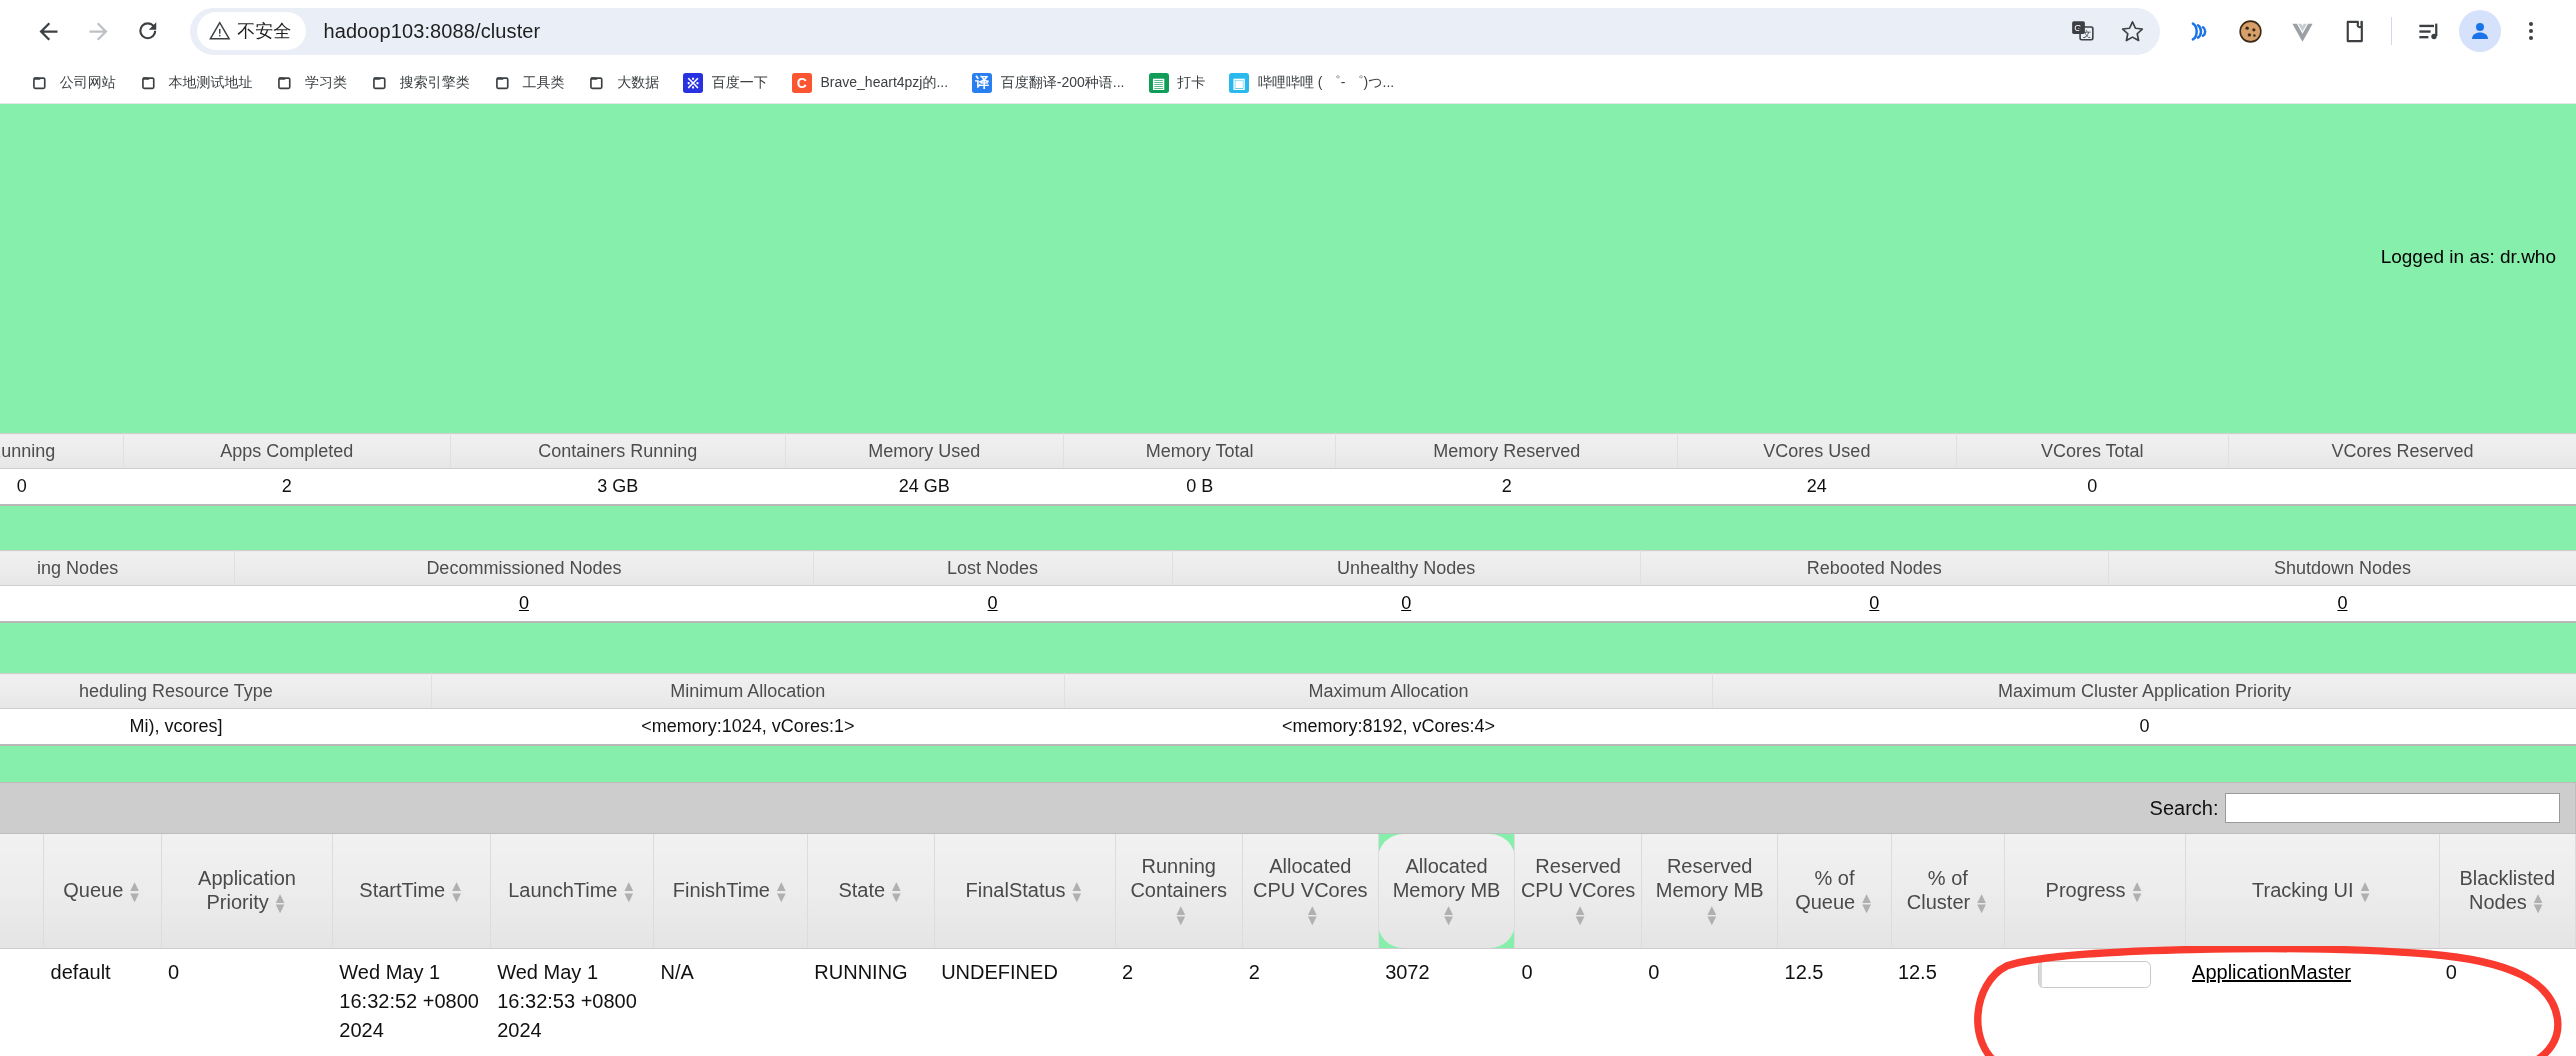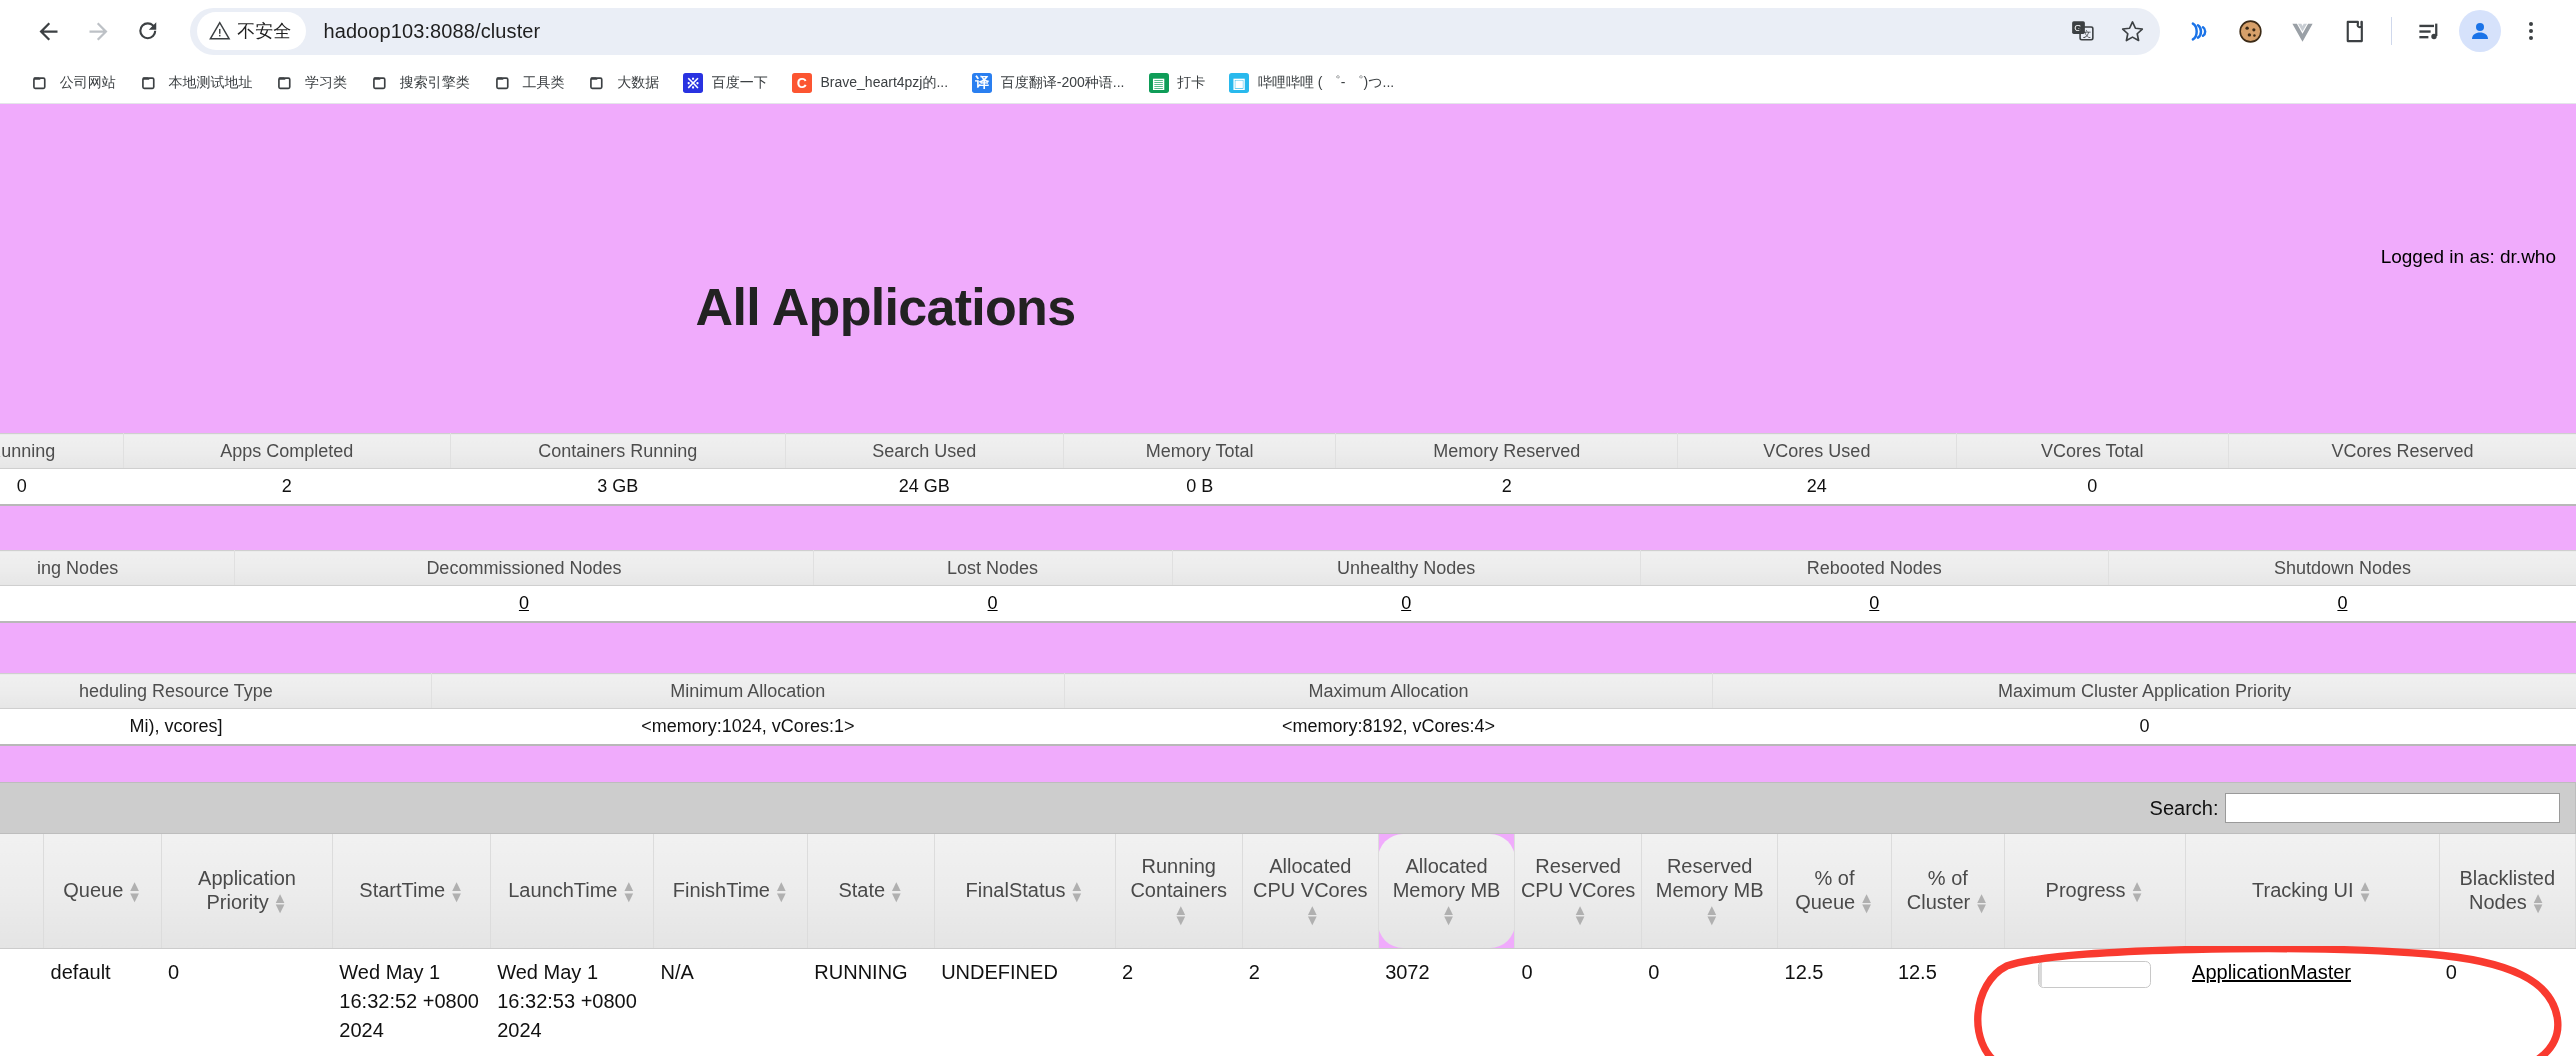--- a/index.html
+++ b/index.html
@@ -126,21 +126,21 @@
     color: #fff;
     font-weight: bold;
     flex: 0 0 auto;
   }
 
   
   .page {
     position: relative;
     width: 2576px;
     height: 953px;
-    background: #f0abfc;
+    background: #86efac;
     overflow: hidden;
   }
   .logged-in {
     position: absolute;
     top: 142px;
     right: 20px;
     font-size: 19px;
     color: #000;
   }
   .page-title {
@@ -468,29 +468,28 @@
       <div class="bm">
         <span class="bm-fav" style="background:#29b9ed">▣</span>
         <span class="bm-label">哔哩哔哩 ( ゜- ゜)つ...</span>
       </div>
     </div>
 </div>
 
 <div class="page">
 
   <div class="logged-in">Logged in as: dr.who</div>
-  <div class="page-title">All Applications</div>
 
   <table class="yarn-table" id="cluster-metrics">
     <thead>
         <tr>
           <th style="width: 195px;">Running</th>
           <th style="width: 315px;">Apps Completed</th>
           <th style="width: 322px;">Containers Running</th>
-          <th style="width: 268px;">Search Used</th>
+          <th style="width: 268px;">Memory Used</th>
           <th style="width: 262px;">Memory Total</th>
           <th style="width: 329px;">Memory Reserved</th>
           <th style="width: 268px;">VCores Used</th>
           <th style="width: 262px;">VCores Total</th>
           <th style="width: 335px;">VCores Reserved</th>
         </tr>
       </thead>
     <tbody>
         <tr>
           <td>0</td>

